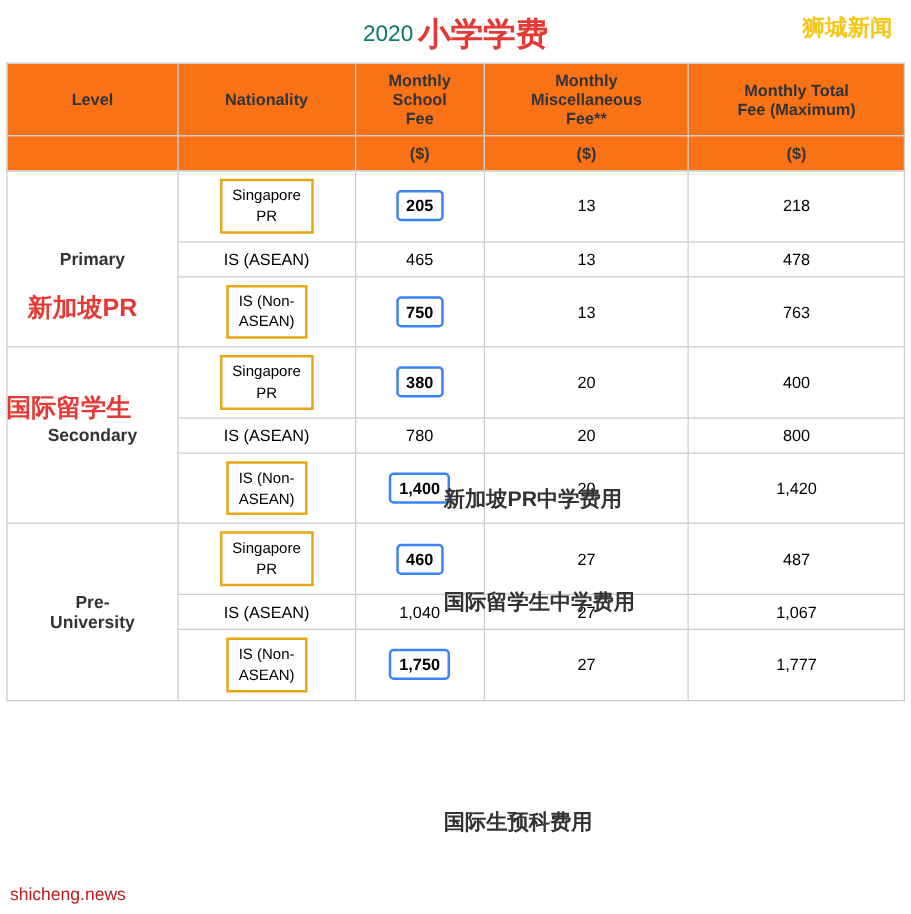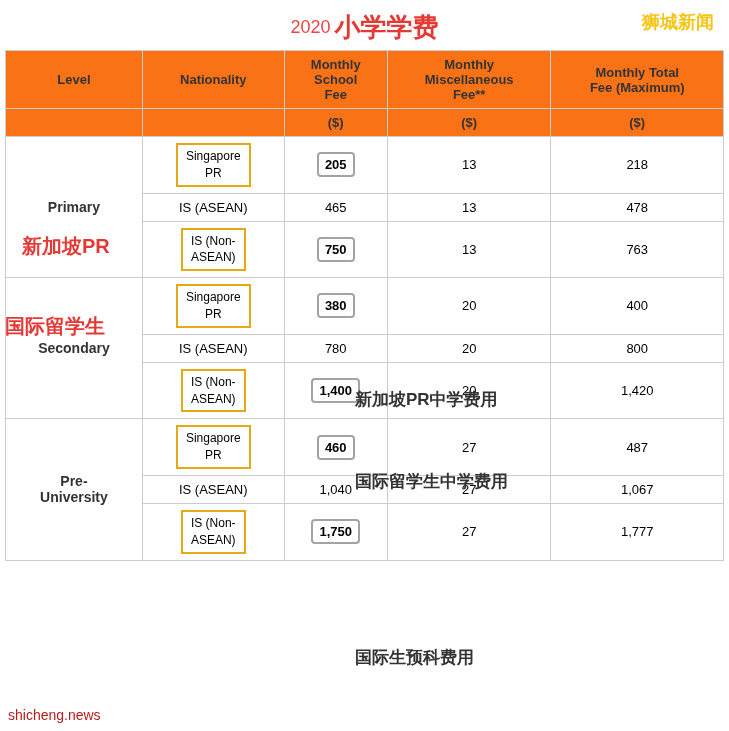--- a/index.html
+++ b/index.html
@@ -23,21 +23,21 @@
     .header {
       display: flex;
       align-items: center;
       justify-content: center;
       padding: 10px 20px 5px 20px;
       position: relative;
     }
 
     .header-year {
       font-size: 18px;
-      color: #ef4444;
+      color: #0f766e;
       margin-right: 4px;
     }
 
     .header-title-cn {
       font-size: 26px;
       color: #e53935;
       font-weight: bold;
     }
 
     .header-brand {
@@ -102,21 +102,21 @@
       border: 2px solid #e6a817;
       border-radius: 0;
       display: inline-block;
       padding: 3px 8px;
       text-align: center;
       font-size: 12px;
       line-height: 1.4;
     }
 
     .fee-val-box {
-      border: 2px solid #a3a3a3;
+      border: 2px solid #3b82f6;
       border-radius: 4px;
       display: inline-block;
       padding: 3px 6px;
       font-weight: bold;
       font-size: 13px;
     }
 
     .table-container {
       padding: 0 5px 30px 5px;
       position: relative;

